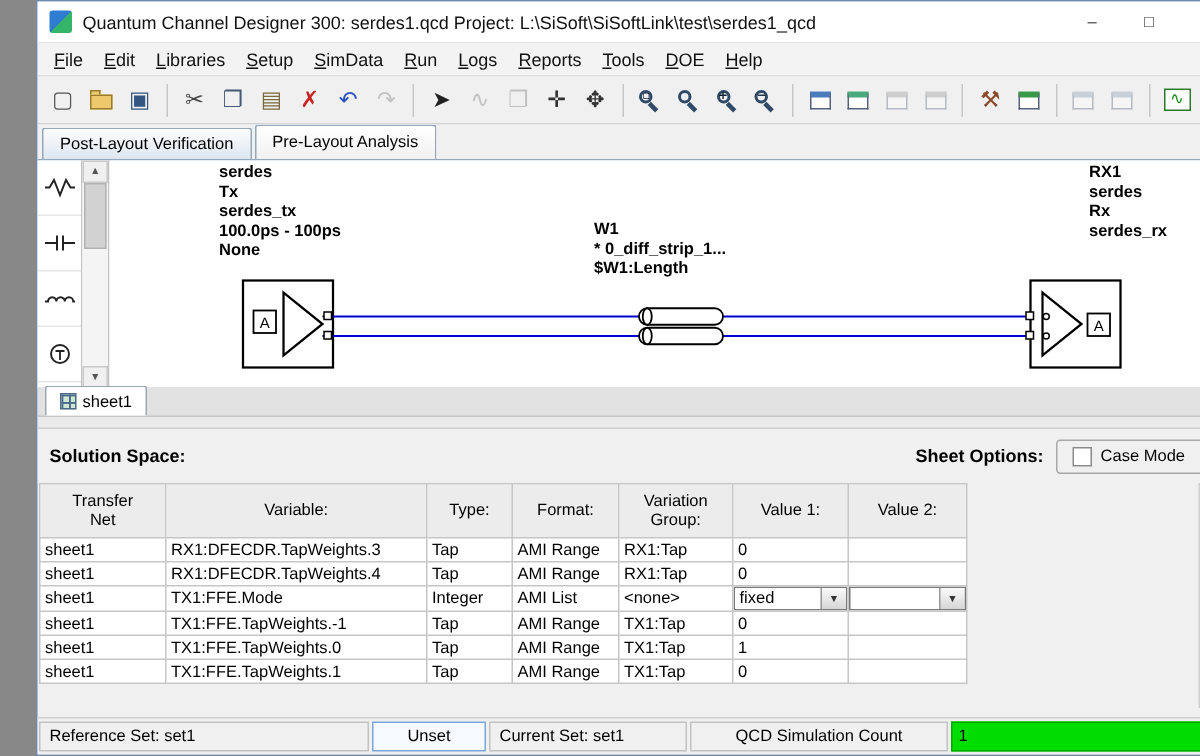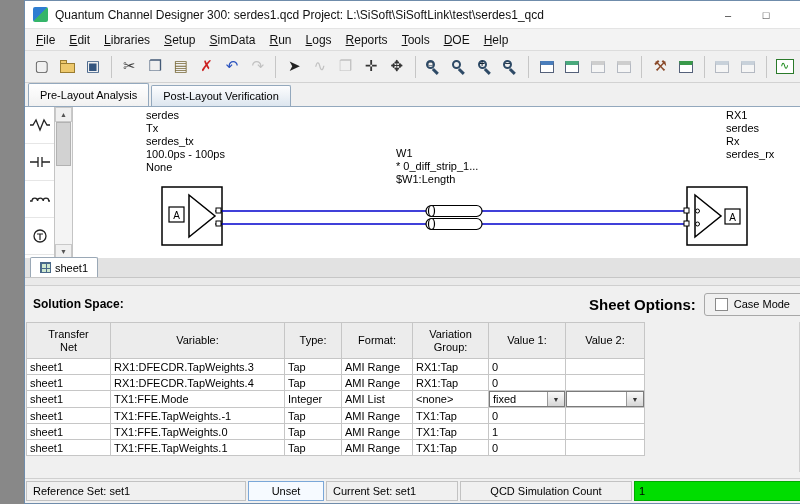--- a/index.html
+++ b/index.html
@@ -36,34 +36,34 @@
   .schematic{position:absolute;top:105px;left:0;right:0;height:152px;border-top:1px solid #93a8bd;background:#fff;display:flex;box-sizing:content-box;}
   .palette{width:29px;border-right:1px solid #c4c4c4;display:flex;flex-direction:column;background:#fff;flex:none;}
   .pal-btn{height:36px;display:flex;align-items:center;justify-content:center;border-bottom:1px solid #e6e6e6;}
   .pal-scrollbar,.vscroll{display:flex;flex-direction:column;background:#f2f2f2;}
   .pal-scrollbar{width:17px;border-right:1px solid #c4c4c4;flex:none;}
   .sb-btn{height:15px;background:#f0f0f0;border:1px solid #c9c9c9;font-size:7px;display:flex;align-items:center;justify-content:center;color:#555;box-sizing:border-box;flex:none;}
   .sb-track{flex:1;position:relative;background:#f4f4f4;}
   .sb-thumb{position:absolute;left:1px;right:1px;top:0;background:#d2d2d2;border:1px solid #b2b2b2;box-sizing:border-box;}
   .canvas{position:relative;flex:1;overflow:hidden;background:#fff;}
   .canvas svg{position:absolute;left:0;top:0;}
-  .slabel{position:absolute;font-size:11px;font-weight:normal;line-height:13px;color:#000;white-space:nowrap;}
+  .slabel{position:absolute;font-size:11px;font-weight:bold;line-height:13px;color:#000;white-space:nowrap;}
   
   .sheetrow{position:absolute;top:257px;left:0;right:0;height:20px;background:#e2e2e2;border-bottom:1px solid #c6c6c6;display:flex;align-items:flex-end;padding-left:5px;box-sizing:border-box;}
   .sheettab{height:19px;display:flex;align-items:center;gap:4px;padding:0 9px;background:#fff;border:1px solid #9aa8b6;border-bottom:none;font-size:11px;border-radius:2px 2px 0 0;}
   .gridicon{width:11px;height:11px;border:1px solid #4a6a8a;box-sizing:border-box;
     background-color:#cfe8cf;
     background-image:linear-gradient(#4a6a8a 1px,transparent 1px),linear-gradient(90deg,#4a6a8a 1px,transparent 1px);
     background-size:5px 5px;}
   .splitter{position:absolute;top:277px;left:0;right:0;height:8px;background:#eaeaea;border-bottom:1px solid #cfcfcf;box-sizing:border-box;}
   
   .sshead{position:absolute;top:285px;left:0;right:0;height:36px;background:#f0f0f0;display:flex;align-items:center;}
   .sstitle{font-weight:bold;font-size:12px;margin-left:8px;flex:1;}
   .sheetopts{display:flex;align-items:center;margin-right:10px;gap:8px;}
-  .sheetopts-label{font-weight:bold;font-size:15px;}
+  .sheetopts-label{font-weight:bold;font-size:12px;}
   .casebox{display:flex;align-items:center;gap:6px;border:1px solid #a8a8a8;border-radius:3px;padding:4px 22px 4px 10px;background:#f0f0f0;}
   .checkbox{width:13px;height:13px;background:#fff;border:1px solid #8a8a8a;box-sizing:border-box;}
   .case-label{font-size:11px;}
   
   .sstable{position:absolute;top:321px;left:1px;border-collapse:collapse;font-size:11px;table-layout:fixed;background:#fff;}
   .sstable th,.sstable td{border:1px solid #c6c6c6;padding:0 3px;height:16px;overflow:hidden;white-space:nowrap;box-sizing:border-box;}
   .sstable th{background:#ececec;font-weight:normal;text-align:center;white-space:pre-line;height:36px;line-height:13px;}
   .sstable td{text-align:left;color:#000;}
   td.combo-cell{padding:0;}
   .combo{display:flex;align-items:stretch;height:16px;border:1px solid #7a7a7a;background:#fff;box-sizing:border-box;gap:12px;}
@@ -212,22 +212,22 @@
       <span class="tsep"></span>
       <span class="tbtn">
         <span class="wavebox">∿</span>
       </span>
       <span class="tbtn">
         <span class="wavebox">∿</span>
       </span>
     </div>
 
   <div class="tabbar">
+    <div class="tab">Post-Layout Verification</div>
     <div class="tab active">Pre-Layout Analysis</div>
-    <div class="tab">Post-Layout Verification</div>
   </div>
 
   <div class="schematic">
     <div class="palette">
       <div class="pal-btn">
         <svg width="22" height="16" viewBox="0 0 22 16">
             <path d="M1 8 H4 L7 3 L11 13 L15 3 L18 8 H21" fill="none" stroke="#222" stroke-width="1.3"></path>
           </svg>
       </div>
       <div class="pal-btn">

